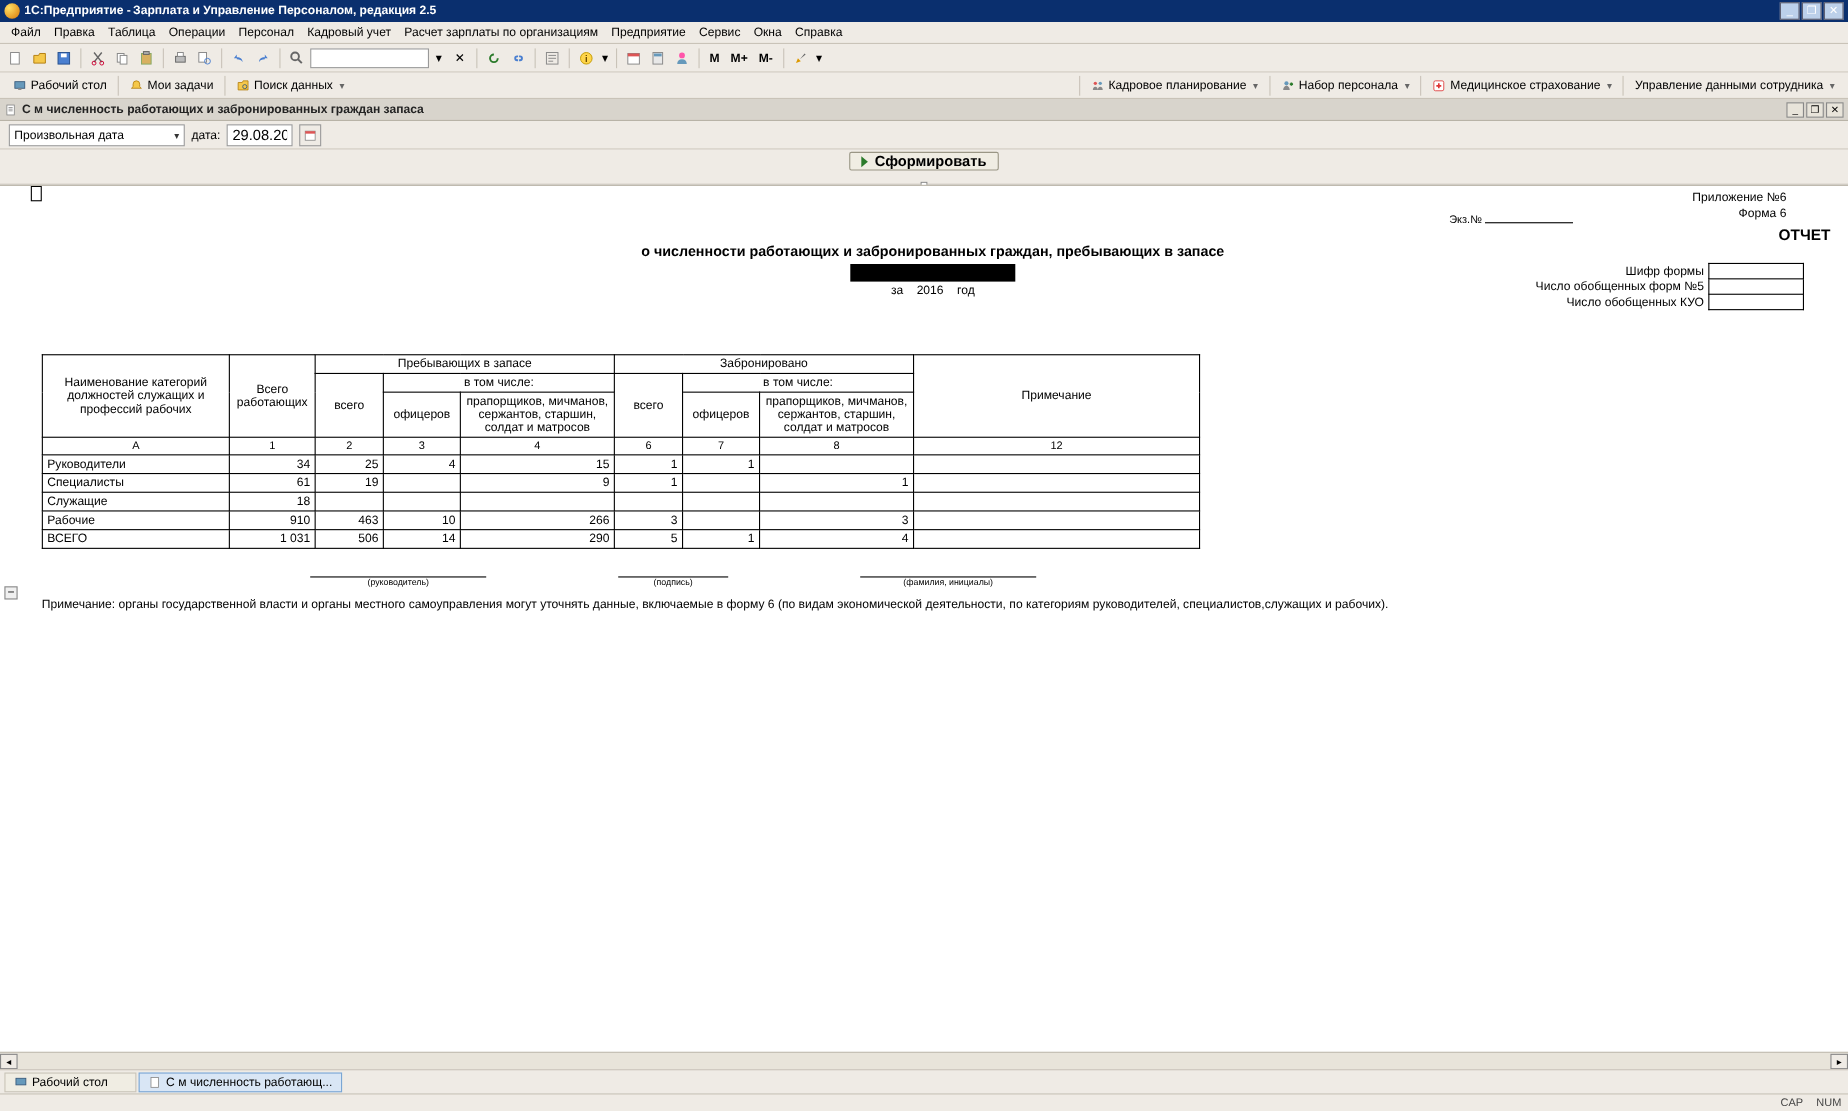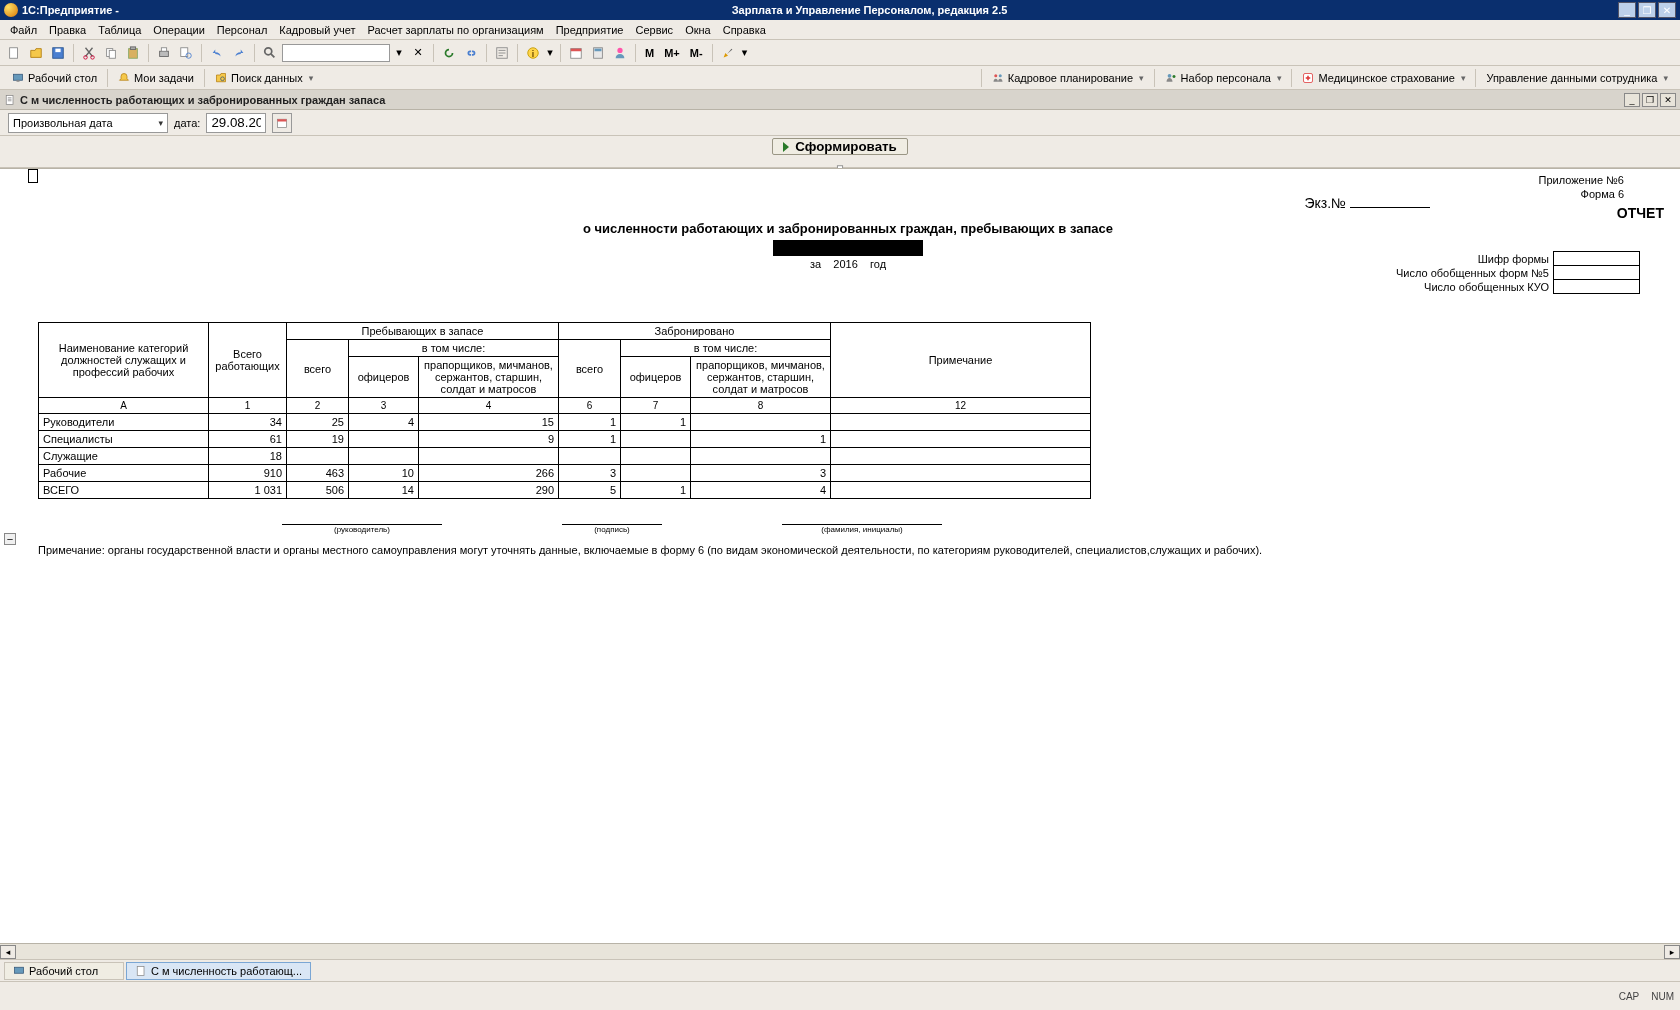--- a/index.html
+++ b/index.html
@@ -3,21 +3,21 @@
 <meta charset="utf-8">
 <style>
 * { box-sizing: border-box; }
 html, body { margin:0; padding:0; font-family: Tahoma, Arial, sans-serif; font-size:11px; color:#000; background:#dcdcdc; }
 body { width:1680px; height:1010px; overflow:hidden; display:flex; flex-direction:column; }
 
 
 .title-bar { background: linear-gradient(#0a2f6e,#0a2f6e); height:20px; display:flex; align-items:center; color:#fff; padding:4px 4px; }
 .title-bar .app-icon { width:14px; height:14px; background:radial-gradient(circle at 30% 30%, #ffe066,#d97706); border-radius:50%; margin-right:4px; }
 .title-bar .title-text { font-weight:bold; flex:0 0 auto; }
-.title-bar .title-text2 { font-weight:bold; margin-left:2px; flex:1;text-align:center; }
+.title-bar .title-text2 { font-weight:bold; margin-left:2px; flex:1; }
 .title-bar .win-btns { display:flex; gap:2px; }
 .title-bar .wbtn { width:18px; height:16px; background:#bcd0ea; border:1px solid #556; display:flex; align-items:center; justify-content:center; font-size:10px; cursor:pointer; }
 
 
 .menu-bar { background:#efebe5; height:20px; display:flex; align-items:center; padding:0 4px; border-bottom:1px solid #c9c3b8; }
 .menu-bar .menu-item { padding:0 6px; cursor:pointer; }
 
 
 .toolbar { background:#efebe5; height:26px; display:flex; align-items:center; padding:0 4px; gap:2px; border-bottom:1px solid #c9c3b8; }
 .tool-sep { width:1px; height:18px; background:#c9c3b8; margin:0 3px; }
@@ -61,26 +61,26 @@
 .fold-handle { position:absolute; left:4px; top:364px; width:12px; height:12px; border:1px solid #888; background:#f0f0f0; display:flex; align-items:center; justify-content:center; font-size:11px; cursor:pointer; line-height:10px; }
 
 .right-meta { text-align:right; margin-right:40px; }
 .meta-line { line-height:14px; }
 
 .report-title { text-align:right; font-weight:bold; font-size:14px; margin-top:4px; }
 .report-sub { text-align:center; font-weight:bold; font-size:13px; }
 .black-bar { width:150px; height:16px; background:#000; margin:4px auto 2px; }
 .year-row { text-align:center; }
 
-.header-grid { position:absolute; right:40px; top:82px; }
+.header-grid { position:absolute; right:40px; top:70px; }
 .header-grid table { border-collapse:collapse; }
 .header-grid td { font-size:11px; padding:1px 4px; }
 .header-grid .boxcell { border:1px solid #000; width:86px; height:14px; }
 
-.ekz-line { position:absolute; right:250px; top:26px; font-size:14px; }
+.ekz-line { position:absolute; right:250px; top:26px; font-size:10px; }
 .ekz-line .underline { display:inline-block; border-bottom:1px solid #000; width:80px; }
 
 
 .main-table { border-collapse:collapse; margin-top:52px; margin-left:6px; table-layout:fixed; }
 .main-table th, .main-table td { border:1px solid #000; padding:2px 4px; font-size:11px; vertical-align:middle; }
 .main-table th { font-weight:normal; text-align:center; }
 .main-table .colnum td { text-align:center; font-size:10px; }
 .main-table .data td { text-align:right; }
 .main-table .data td:first-child { text-align:left; }
 .main-table .data td:last-child { text-align:left; }
@@ -97,21 +97,21 @@
 .hscroll { height:16px; background:#e8e4da; border-top:1px solid #b8b3a7; display:flex; align-items:center; }
 .hscroll .arrow { width:16px;height:14px; border:1px solid #888; background:#efebe5; display:flex; align-items:center; justify-content:center; font-size:9px; cursor:pointer; }
 .hscroll .track { flex:1; }
 
 
 .taskbar { background:#efebe5; height:22px; display:flex; align-items:center; padding:0 4px; gap:2px; border-top:1px solid #c9c3b8; }
 .task-btn { height:18px; padding:0 8px; border:1px solid #c9c3b8; background:#f0ede3; display:flex; align-items:center; gap:4px; cursor:pointer; font-size:11px; min-width:120px; }
 .task-btn.active { background:#d9e6f5; border-color:#7aa6d4; }
 
 
-.status-bar { background:#efebe5; height:29px; display:flex; align-items:center; justify-content:flex-end; padding:0 6px; gap:12px; border-top:1px solid #c9c3b8; font-size:10px; color:#444; }
+.status-bar { background:#efebe5; height:16px; display:flex; align-items:center; justify-content:flex-end; padding:0 6px; gap:12px; border-top:1px solid #c9c3b8; font-size:10px; color:#444; }
 
 
 svg { width:14px; height:14px; }
 .svg-s { width:12px; height:12px; }
 </style>
 </head>
 <body>
 
 <div class="title-bar">
   <div class="app-icon"></div>

